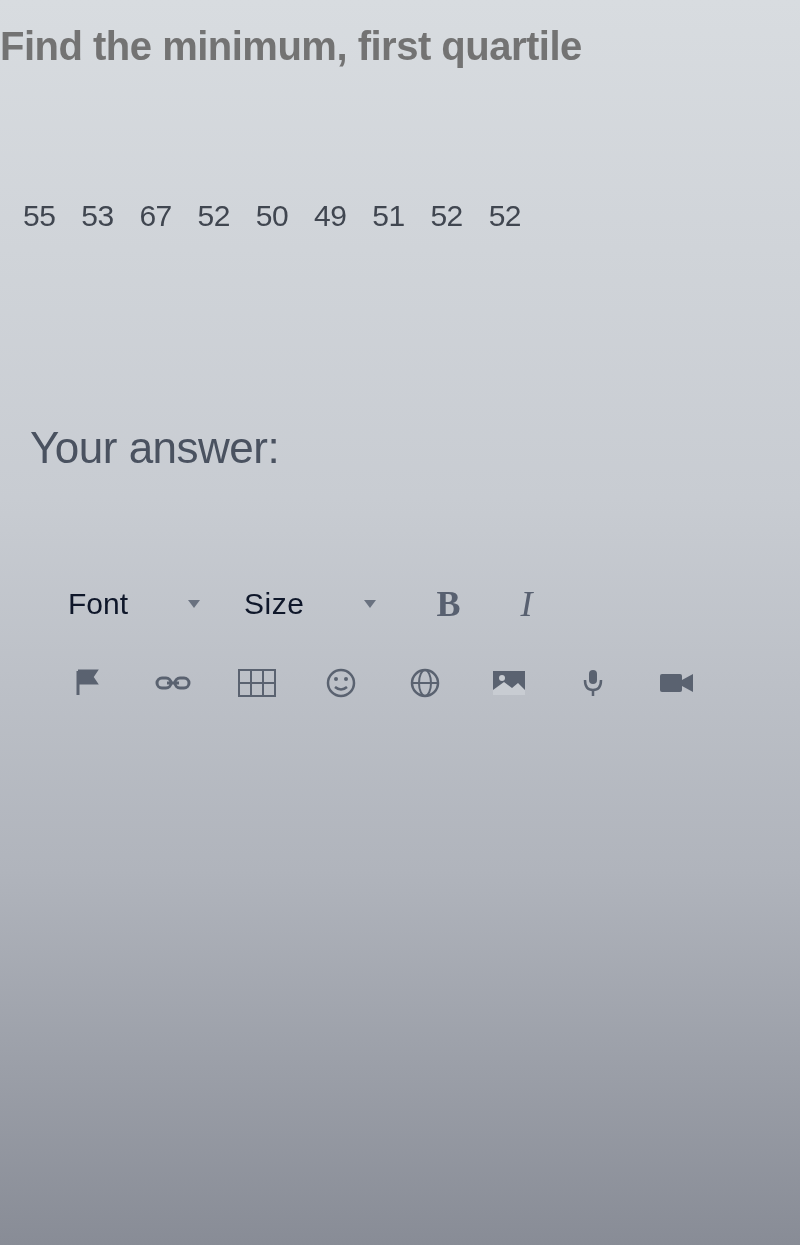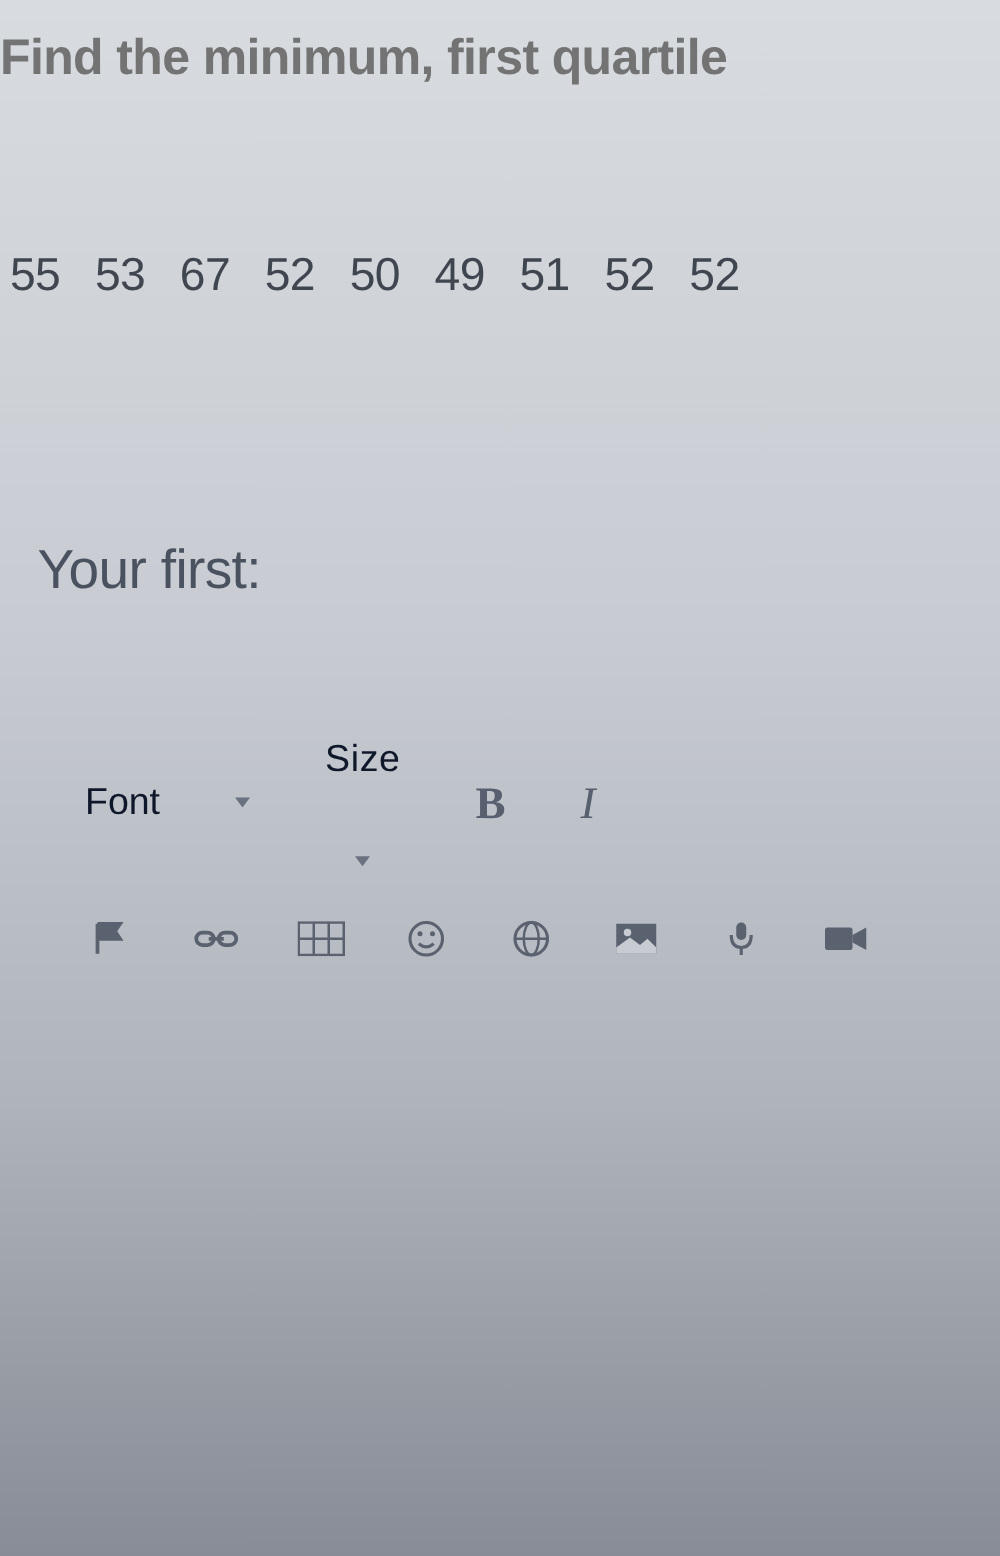--- a/index.html
+++ b/index.html
@@ -16,24 +16,24 @@
     }
     .question-text {
       font-size: 40px;
       font-weight: 700;
       color: #737373;
       padding: 24px 0 0 0;
       letter-spacing: -0.5px;
       white-space: nowrap;
     }
     .data-row {
-      font-size: 37px;
+      font-size: 30px;
       font-weight: 400;
       color: #404650;
-      padding: 130px 0 0 8px;
+      padding: 130px 0 0 23px;
       letter-spacing: -0.5px;
       word-spacing: 18px;
       white-space: nowrap;
     }
     .answer-label {
       font-size: 44px;
       font-weight: 400;
       color: #4a5260;
       padding: 190px 0 0 30px;
       letter-spacing: -0.5px;
@@ -55,22 +55,21 @@
     }
     .dropdown {
       display: flex;
       align-items: center;
       gap: 60px;
       font-size: 30px;
       color: #0f172a;
       cursor: pointer;
     }
     .dropdown-size {
-      margin-left: 20px;
-      flex-direction: column;
+      margin-left: 4px;
     }
     .dropdown-size .dropdown-label {
       letter-spacing: 0.5px;
     }
     .caret {
       width: 0;
       height: 0;
       border-left: 6px solid transparent;
       border-right: 6px solid transparent;
       border-top: 8px solid #6a7280;
@@ -106,21 +105,21 @@
       font-weight: 400;
     }
   </style>
 </head>
 <body>
 
 <div class="question-text">Find the minimum, first quartile</div>
 
 <div class="data-row">55 53 67 52 50 49 51 52 52</div>
 
-<div class="answer-label">Your first:</div>
+<div class="answer-label">Your answer:</div>
 
 <div class="toolbar">
   <div class="toolbar-row1">
     <div class="dropdown">
       <span class="dropdown-label">Font</span>
       <span class="caret"></span>
     </div>
     <div class="dropdown dropdown-size">
       <span class="dropdown-label">Size</span>
       <span class="caret"></span>

